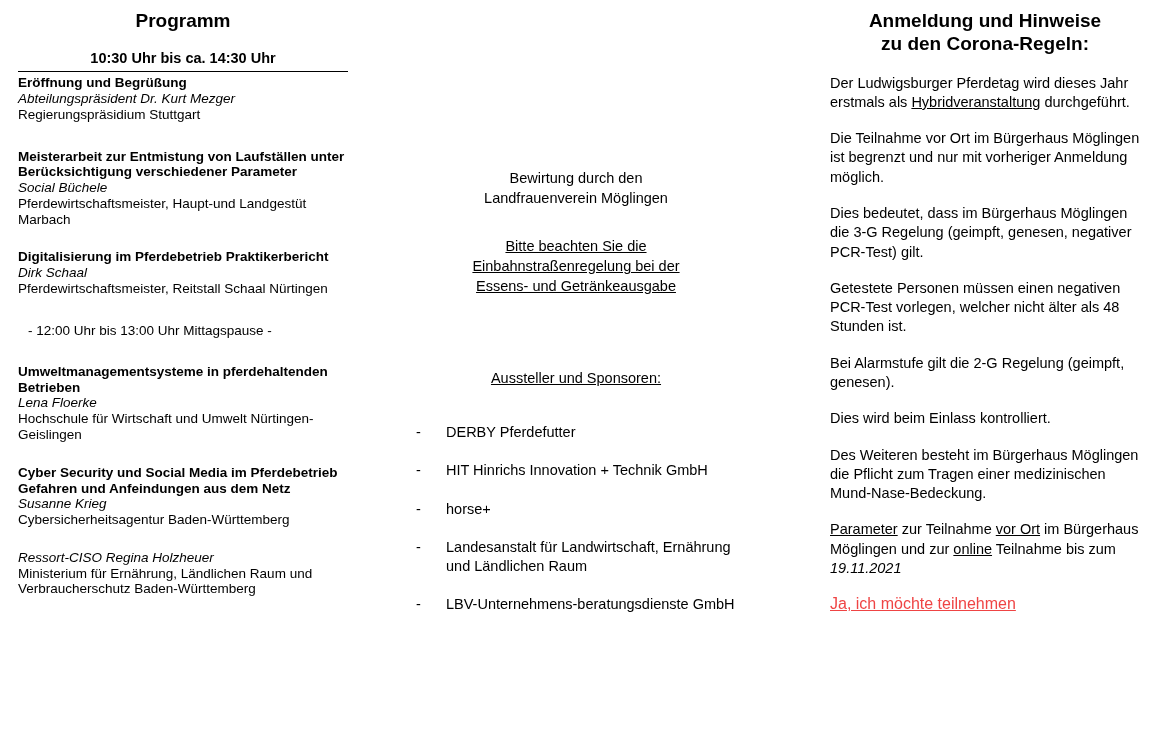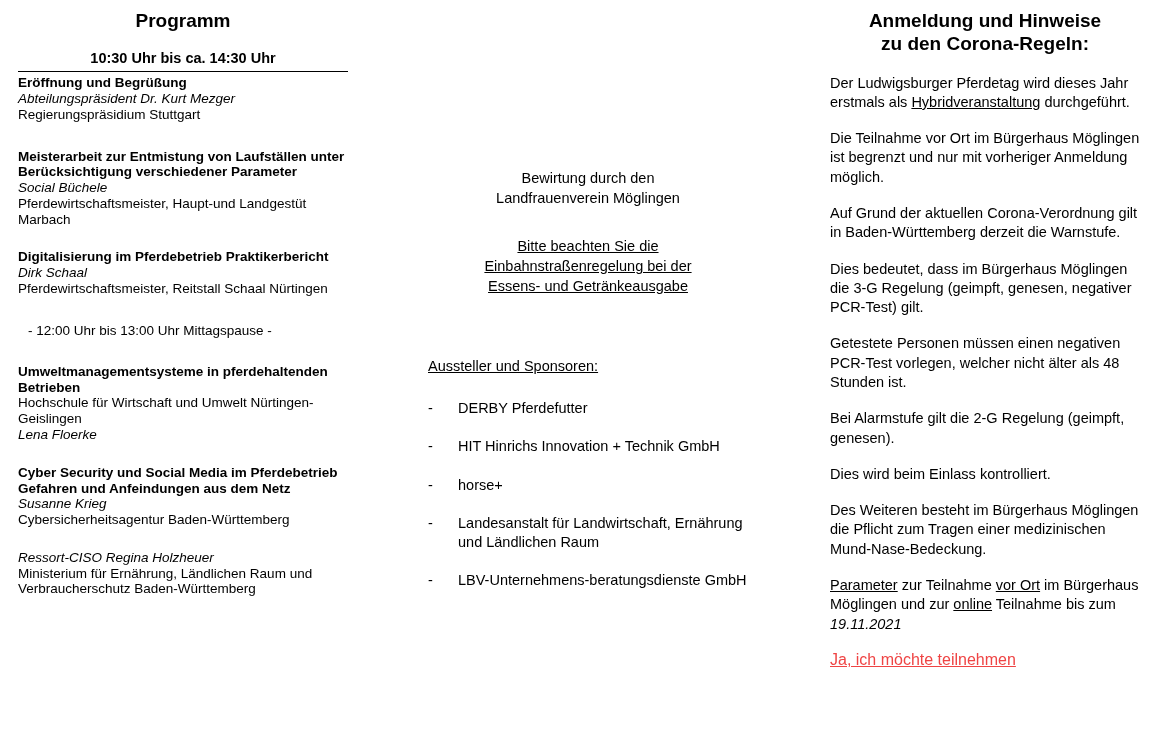--- a/index.html
+++ b/index.html
@@ -58,34 +58,35 @@
   .gap-lg { height: 26px; }
   .gap-md { height: 22px; }
   .pause {
     font-size: 13.5px;
     font-weight: normal;
     margin-left: 10px;
   }
   
   .col-mid {
     position: absolute;
-    left: 428px;
+    left: 416px;
     top: 168px;
     width: 320px;
   }
   .mid-center {
     text-align: center;
     font-size: 14.5px;
     line-height: 1.38;
   }
   .underline { text-decoration: underline; }
   .mid-head {
+    text-align: center;
     font-size: 14.5px;
     text-decoration: underline;
-    margin: 0;
+    margin: 12px;
   }
   .sponsor-list {
     margin: 0;
     padding: 0;
     list-style: none;
     font-size: 14.5px;
     line-height: 1.33;
   }
   .sponsor-list li {
     display: flex;
@@ -153,22 +154,22 @@
     </div>
 
     <div class="gap-lg"></div>
 
     <div class="pause">- 12:00 Uhr bis 13:00 Uhr Mittagspause -</div>
 
     <div class="gap-lg"></div>
 
     <div class="blk">
       <div class="t bold">Umweltmanagementsysteme in pferdehaltenden Betrieben</div>
+      <div class="t ital">Lena Floerke</div>
       <div class="t">Hochschule für Wirtschaft und Umwelt Nürtingen-Geislingen</div>
-      <div class="t ital">Lena Floerke</div>
     </div>
 
     <div class="gap-md"></div>
 
     <div class="blk">
       <div class="t bold">Cyber Security und Social Media im Pferdebetrieb Gefahren und Anfeindungen aus dem Netz</div>
       <div class="t ital">Susanne Krieg</div>
       <div class="t">Cybersicherheitsagentur Baden-Württemberg</div>
     </div>
 
@@ -226,21 +227,20 @@
 
   <div class="col-right">
     <div class="right-title">
       <div>Anmeldung und Hinweise</div>
       <div>zu den Corona-Regeln:</div>
     </div>
 
     <p class="right-p"><span>Der Ludwigsburger Pferdetag wird dieses Jahr erstmals als </span><span class="underline">Hybridveranstaltung</span><span> durchgeführt.</span></p>
 
     <p class="right-p">Die Teilnahme vor Ort im Bürgerhaus Möglingen ist begrenzt und nur mit vorheriger Anmeldung möglich.</p>
-    <p class="right-p">Auf Grund der aktuellen Corona-Verordnung gilt in Baden-Württemberg derzeit die Warnstufe.</p>
     <p class="right-p">Dies bedeutet, dass im Bürgerhaus Möglingen die 3-G Regelung (geimpft, genesen, negativer PCR-Test) gilt.</p>
     <p class="right-p">Getestete Personen müssen einen negativen PCR-Test vorlegen, welcher nicht älter als 48 Stunden ist.</p>
     <p class="right-p">Bei Alarmstufe gilt die 2-G Regelung (geimpft, genesen).</p>
     <p class="right-p">Dies wird beim Einlass kontrolliert.</p>
     <p class="right-p">Des Weiteren besteht im Bürgerhaus Möglingen die Pflicht zum Tragen einer medizinischen Mund-Nase-Bedeckung.</p>
 
     <p class="right-p"><span class="underline">Parameter</span><span> zur Teilnahme </span><span class="underline">vor Ort</span><span> im Bürgerhaus Möglingen und zur </span><span class="underline">online</span><span> Teilnahme bis zum </span><span class="ital">19.11.2021</span></p>
 
     <a class="link" href="#">Ja, ich möchte teilnehmen</a>
   </div>

